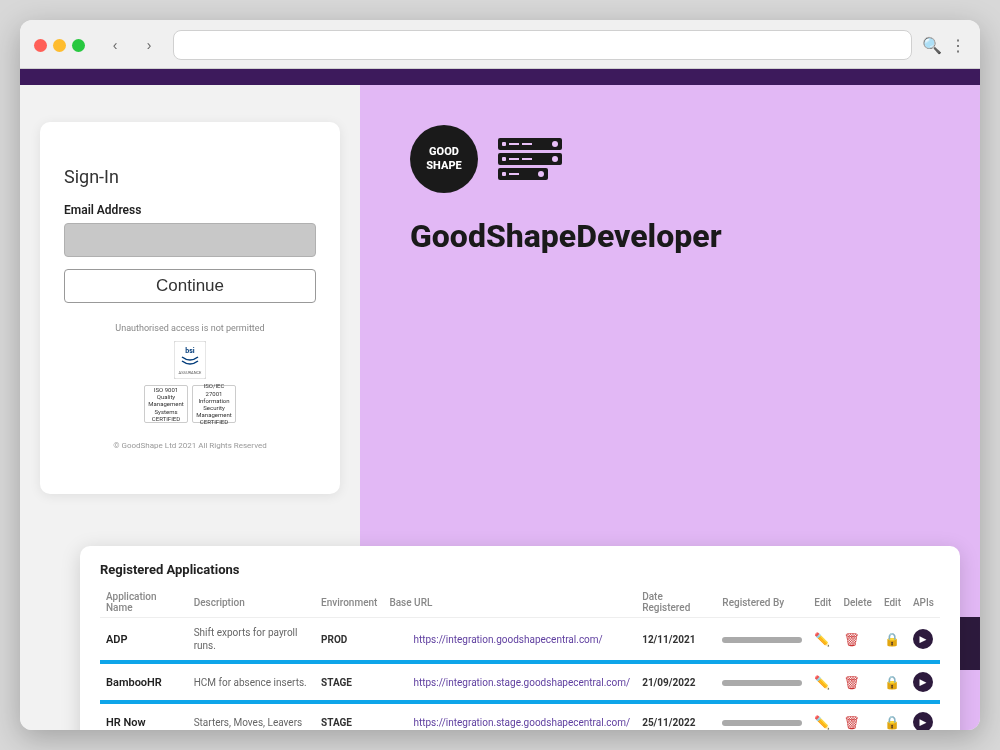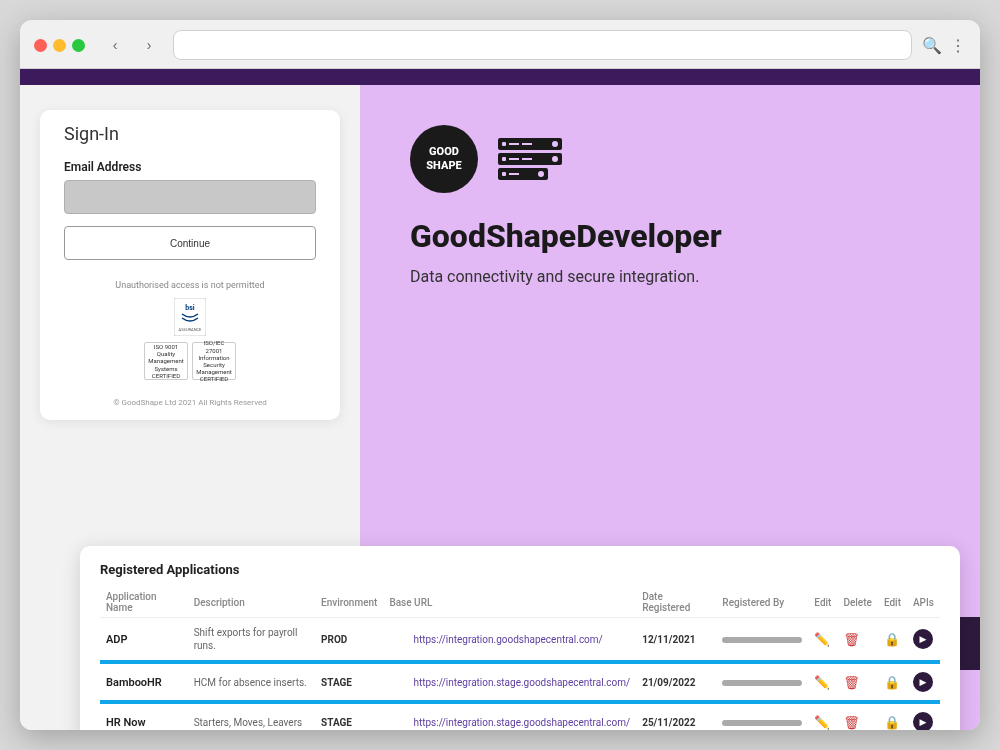--- a/index.html
+++ b/index.html
@@ -82,22 +82,23 @@
     .top-bar {
       background: #3d1a5c;
       height: 16px;
       width: 100%;
       flex-shrink: 0;
     }
 
     .signin-card {
       background: white;
       border-radius: 10px;
-      padding: 13px 24px;
+      padding: 44px 24px;
       box-shadow: 0 2px 12px rgba(0,0,0,0.08);
+      margin-top: 12px;
     }
 
     .signin-title {
       font-size: 18px;
       font-weight: 400;
       color: #333;
       margin-bottom: 16px;
     }
 
     .form-label {
@@ -118,21 +119,21 @@
       font-size: 13px;
       margin-bottom: 12px;
     }
 
     .continue-btn {
       width: 100%;
       height: 34px;
       background: white;
       border: 1px solid #999;
       border-radius: 4px;
-      font-size: 10px;
+      font-size: 17px;
       cursor: pointer;
       color: #333;
       font-weight: 500;
     }
 
     .unauthorised-text {
       font-size: 9px;
       color: #888;
       text-align: center;
       margin-top: 20px;
@@ -245,21 +246,21 @@
     .server-line {
       width: 10px;
       height: 2px;
       background: #e8c0f8;
     }
 
     .brand-title {
       font-size: 32px;
       font-weight: 800;
       color: #1a1a1a;
-      margin-bottom: 12px;
+      margin-bottom: 4px;
     }
 
     .brand-subtitle {
       font-size: 16px;
       color: #333;
       font-weight: 400;
     }
 
     .register-btn {
       position: absolute;
@@ -492,21 +493,20 @@
                 <div class="server-line"></div>
               </div>
               <div class="server-bar" style="width:50px;">
                 <div class="server-dot"></div>
                 <div class="server-line"></div>
               </div>
             </div>
           </div>
 
           <h1 class="brand-title">GoodShapeDeveloper</h1>
-          <p class="brand-subtitle">Data connectivity and secure integration.</p>
 
           <button class="register-btn">Register New Applications</button>
         </div>
 
       </div>
 
       <div class="bottom-section">
         <h3 class="table-title">Registered Applications</h3>
         <table class="reg-table">
           <thead>

